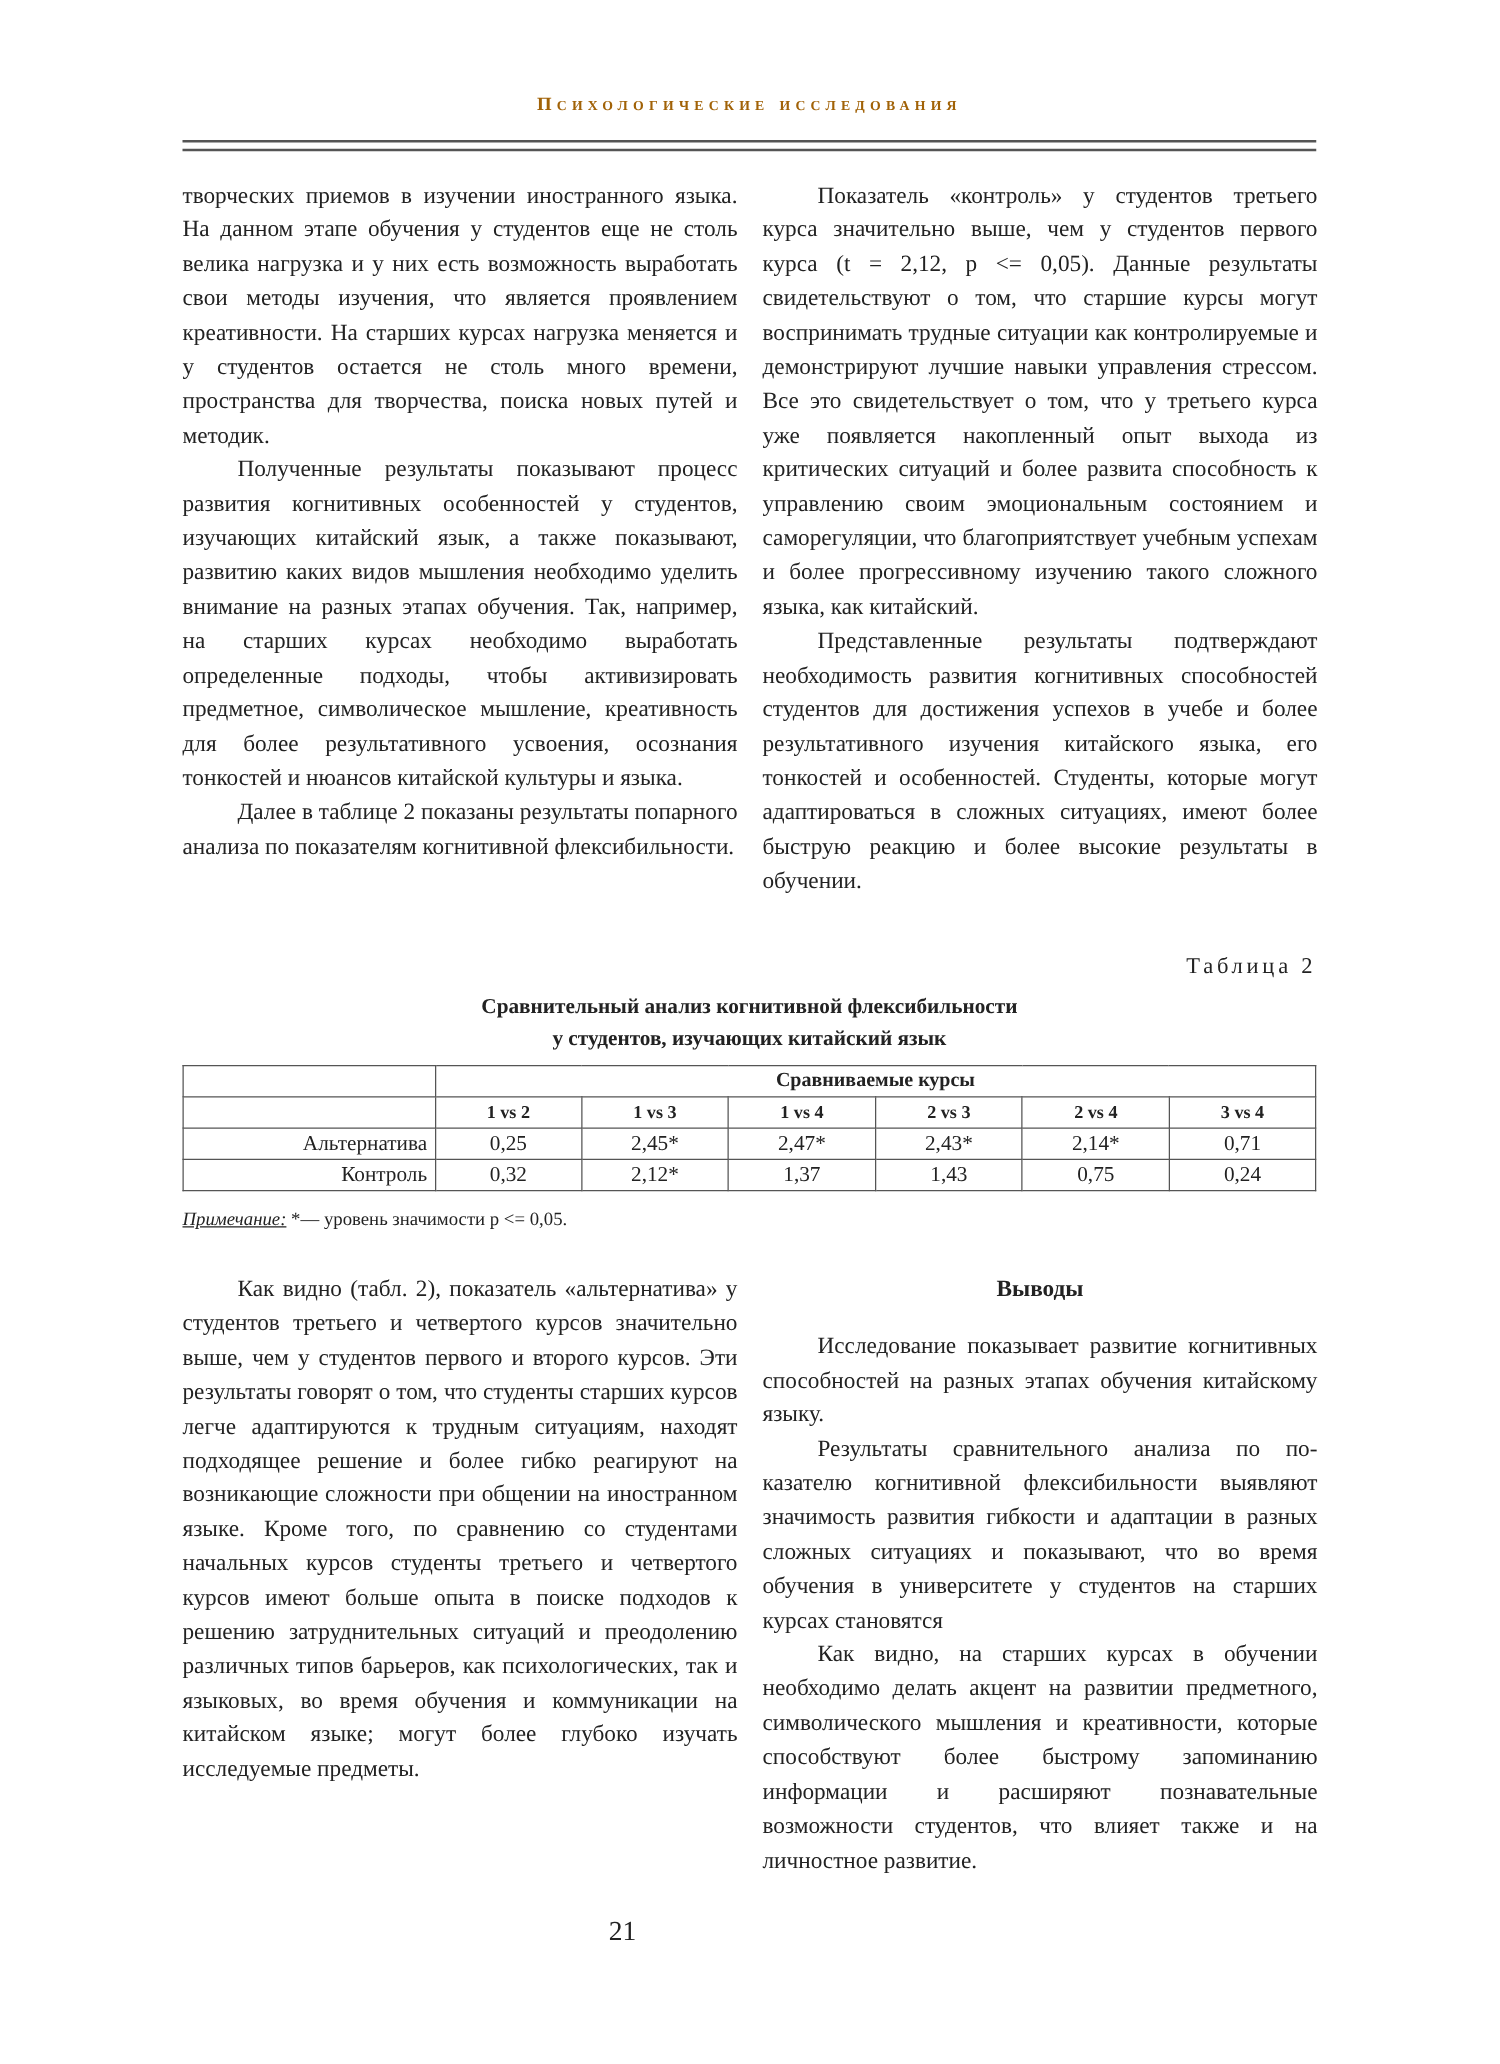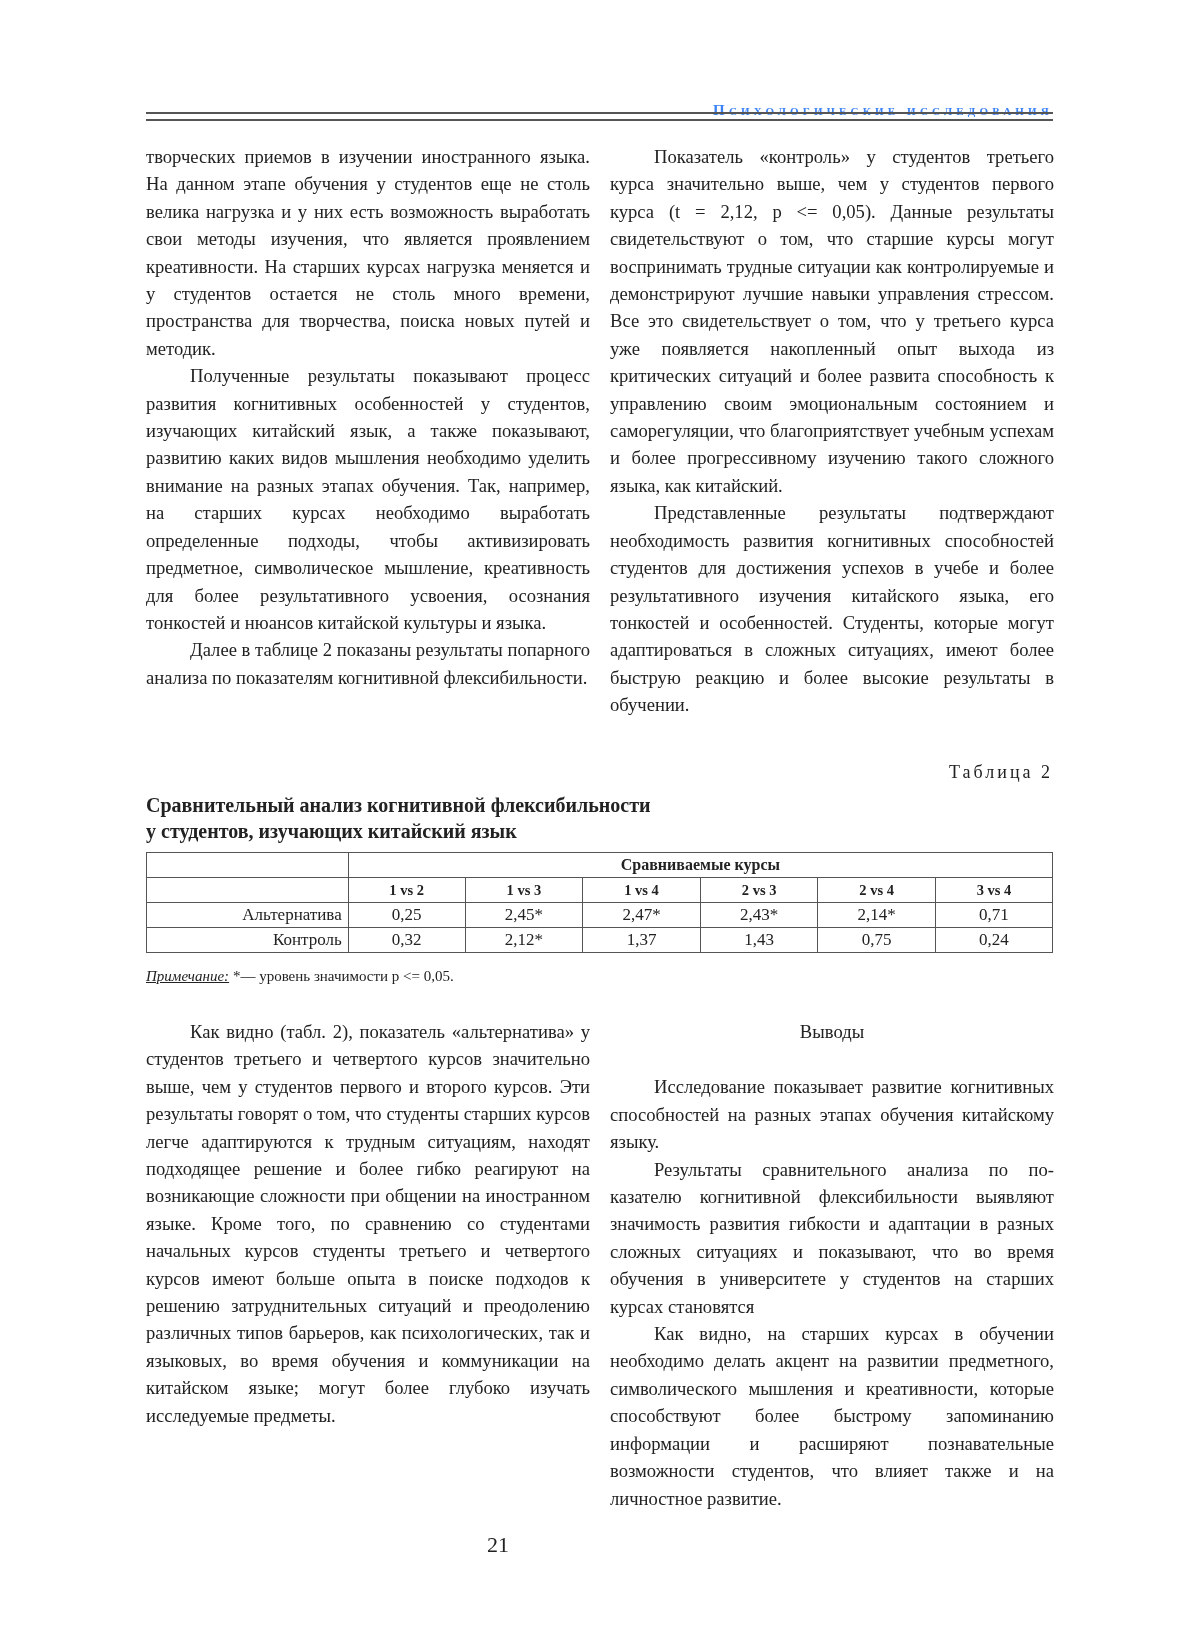--- a/index.html
+++ b/index.html
@@ -3,24 +3,23 @@
 <meta charset="utf-8">
 <style>
   html, body { margin: 0; padding: 0; background: #ffffff; }
   body {
     width: 1200px; height: 1651px; position: relative; overflow: hidden;
     font-family: "Liberation Serif", "DejaVu Serif", serif;
     color: #222222;
   }
   .running-head {
     position: absolute; left: 146px; width: 907px; top: 76px;
-    text-align: right; font-weight: bold; font-size: 15px;
-    letter-spacing: 4.2px; color: #3b82f6;
+    text-align: center; font-weight: bold; font-size: 15px;
+    letter-spacing: 4.2px; color: #a16207;
     font-variant: small-caps;
-    margin-top: 26px;
   }
   .rule { position: absolute; left: 146px; width: 907px; height: 2px; background: #555; }
   .rule.r1 { top: 112px; }
   .rule.r2 { top: 119px; }
 
   .col {
     position: absolute; width: 444px;
     font-size: 18.6px; line-height: 27.4px; text-align: justify;
     hyphens: manual;
   }
@@ -30,41 +29,41 @@
   .col.right-top { left: 610px; top: 143px; }
   .col.left-bot { left: 146px; top: 1018px; }
   .col.right-bot { left: 610px; top: 1018px; }
 
   .table-label {
     position: absolute; right: 147px; top: 762px;
     font-size: 18px; letter-spacing: 3px;
   }
   .table-title {
     position: absolute; left: 146px; width: 907px; top: 792px;
-    text-align: left; font-weight: bold; font-size: 20px; line-height: 26px;
+    text-align: center; font-weight: bold; font-size: 17px; line-height: 26px;
   }
   table.data {
     position: absolute; left: 146px; top: 852px; width: 907px;
     border-collapse: collapse; font-size: 17px;
     font-family: "Liberation Serif", serif;
   }
   table.data td, table.data th {
     border: 1.3px solid #555; padding: 0 6px; height: 24px; text-align: center;
   }
   table.data th { font-weight: bold; font-size: 14.5px; }
   table.data th.group { font-size: 16px; }
   table.data td.rowlabel { text-align: right; width: 196px; }
   table.data td.num { width: 110px; }
   .note {
     position: absolute; left: 146px; top: 968px; font-size: 15px;
   }
   .note em { font-style: italic; text-decoration: underline; }
   .section-title {
-    font-weight: normal; text-align: center; font-size: 18.6px;
-    margin-bottom: 28px;
+    font-weight: bold; text-align: center; font-size: 18.6px;
+    margin-bottom: 18px;
   }
   .page-num {
     position: absolute; left: 0; width: 996px; top: 1532px;
     text-align: center; font-size: 22px;
   }
 </style>
 </head>
 <body>
 
 <div class="running-head">Психологические исследования</div>

